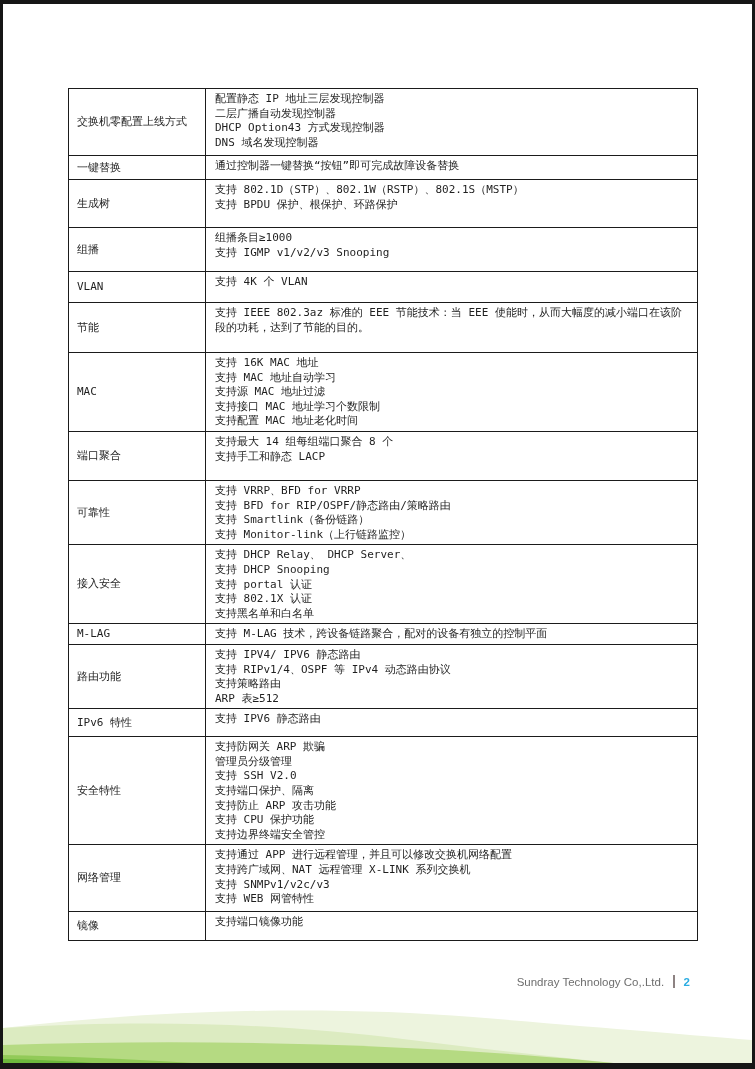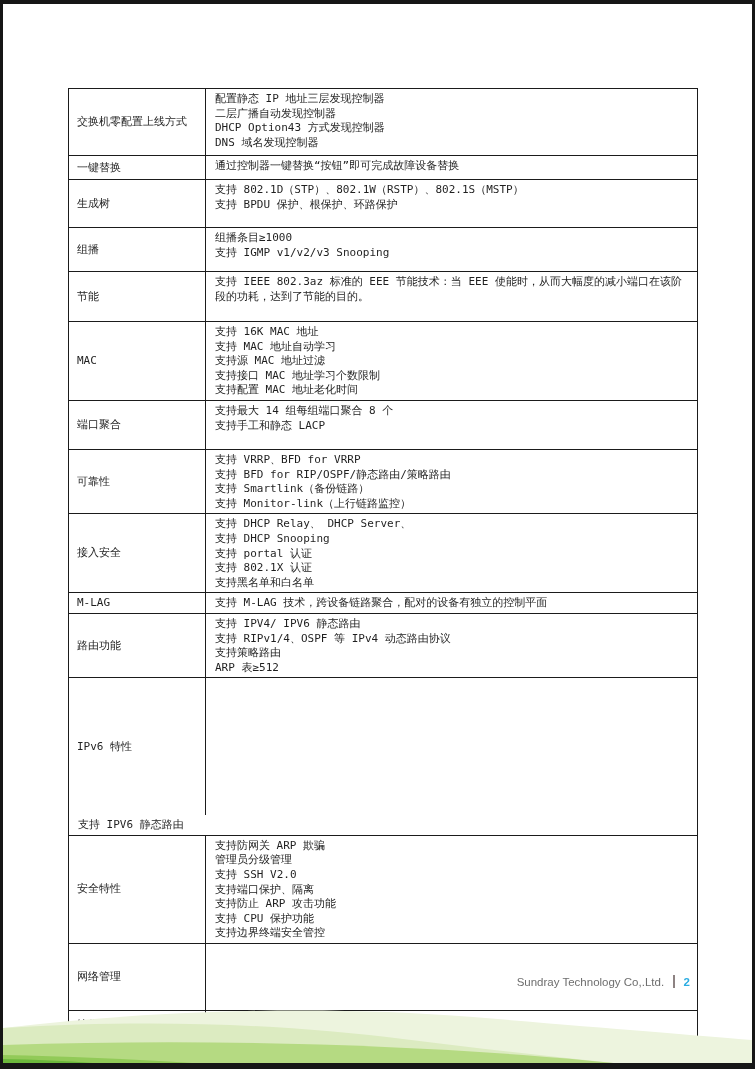--- a/index.html
+++ b/index.html
@@ -79,20 +79,26 @@
           <div class="line">支持 BPDU 保护、根保护、环路保护</div>
         </div>
       </div>
       <div class="spec-row" style="min-height: 44px;">
         <div class="label-cell">组播</div>
         <div class="content-cell">
           <div class="line">组播条目≥1000</div>
           <div class="line">支持 IGMP v1/v2/v3 Snooping</div>
         </div>
       </div>
+      <div class="spec-row" style="min-height: 31px;">
+        <div class="label-cell">VLAN</div>
+        <div class="content-cell">
+          <div class="line">支持 4K 个 VLAN</div>
+        </div>
+      </div>
       <div class="spec-row" style="min-height: 50px;">
         <div class="label-cell">节能</div>
         <div class="content-cell">
           <div class="line">支持 IEEE 802.3az 标准的 EEE 节能技术：当 EEE 使能时，从而大幅度的减小端口在该阶段的功耗，达到了节能的目的。</div>
         </div>
       </div>
       <div class="spec-row" style="min-height: 72px;">
         <div class="label-cell">MAC</div>
         <div class="content-cell">
           <div class="line">支持 16K MAC 地址</div>
@@ -136,40 +142,46 @@
       </div>
       <div class="spec-row" style="min-height: 57px;">
         <div class="label-cell">路由功能</div>
         <div class="content-cell">
           <div class="line">支持 IPV4/ IPV6 静态路由</div>
           <div class="line">支持 RIPv1/4、OSPF 等 IPv4 动态路由协议</div>
           <div class="line">支持策略路由</div>
           <div class="line">ARP 表≥512</div>
         </div>
       </div>
-      <div class="spec-row" style="min-height: 28px; flex-direction: column;">
+      <div class="spec-row" style="min-height: 28px;">
         <div class="label-cell">IPv6 特性</div>
         <div class="content-cell">
           <div class="line">支持 IPV6 静态路由</div>
         </div>
       </div>
       <div class="spec-row" style="min-height: 101px;">
         <div class="label-cell">安全特性</div>
         <div class="content-cell">
           <div class="line">支持防网关 ARP 欺骗</div>
           <div class="line">管理员分级管理</div>
           <div class="line">支持 SSH V2.0</div>
           <div class="line">支持端口保护、隔离</div>
           <div class="line">支持防止 ARP 攻击功能</div>
           <div class="line">支持 CPU 保护功能</div>
           <div class="line">支持边界终端安全管控</div>
         </div>
       </div>
       <div class="spec-row" style="min-height: 67px;">
         <div class="label-cell">网络管理</div>
+        <div class="content-cell">
+          <div class="line">支持通过 APP 进行远程管理，并且可以修改交换机网络配置</div>
+          <div class="line">支持跨广域网、NAT 远程管理 X-LINK 系列交换机</div>
+          <div class="line">支持 SNMPv1/v2c/v3</div>
+          <div class="line">支持 WEB 网管特性</div>
+        </div>
       </div>
       <div class="spec-row" style="min-height: 28px;">
         <div class="label-cell">镜像</div>
         <div class="content-cell">
           <div class="line">支持端口镜像功能</div>
         </div>
       </div>
     </div>
 
   <div class="waves">

